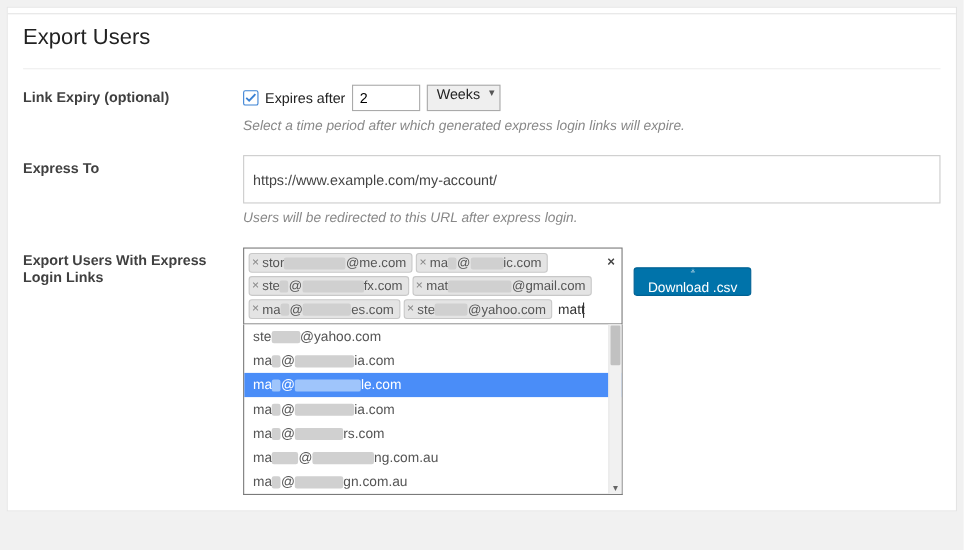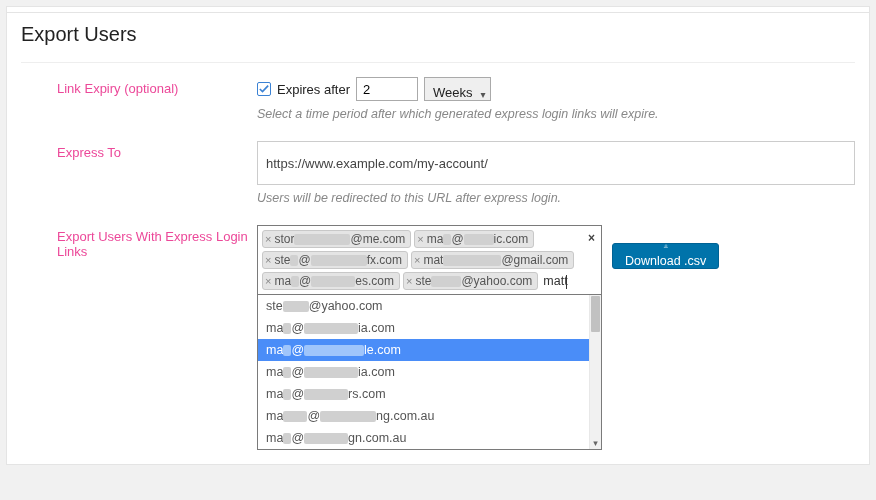--- a/index.html
+++ b/index.html
@@ -34,26 +34,25 @@
     border-top: 1px solid #eee;
     margin: 0 0 14px 0;
   }
   .row {
     display: flex;
     margin-bottom: 20px;
     align-items: flex-start;
   }
   .row-label {
     width: 200px;
-    font-weight: normal;
+    font-weight: bold;
     font-size: 13px;
-    color: #ec4899;
+    color: #404040;
     padding-top: 4px;
     flex-shrink: 0;
-    margin-left: 36px;
   }
   .row-body {
     flex: 1;
     position: relative;
   }
   .help {
     color: #888;
     font-style: italic;
     font-size: 12.5px;
     margin-top: 6px;
@@ -83,21 +82,21 @@
     font-size: 13px;
   }
   .select {
     height: 24px;
     border: 1px solid #aaa;
     background: #efefef;
     padding: 0 18px 0 8px;
     font-size: 13px;
     position: relative;
     display: inline-flex;
-    align-items: flex-end;
+    align-items: flex-start;
   }
   .select::after {
     content: "▾";
     position: absolute;
     right: 5px;
     font-size: 10px;
     color: #555;
   }
   .text-input {
     width: 100%;

